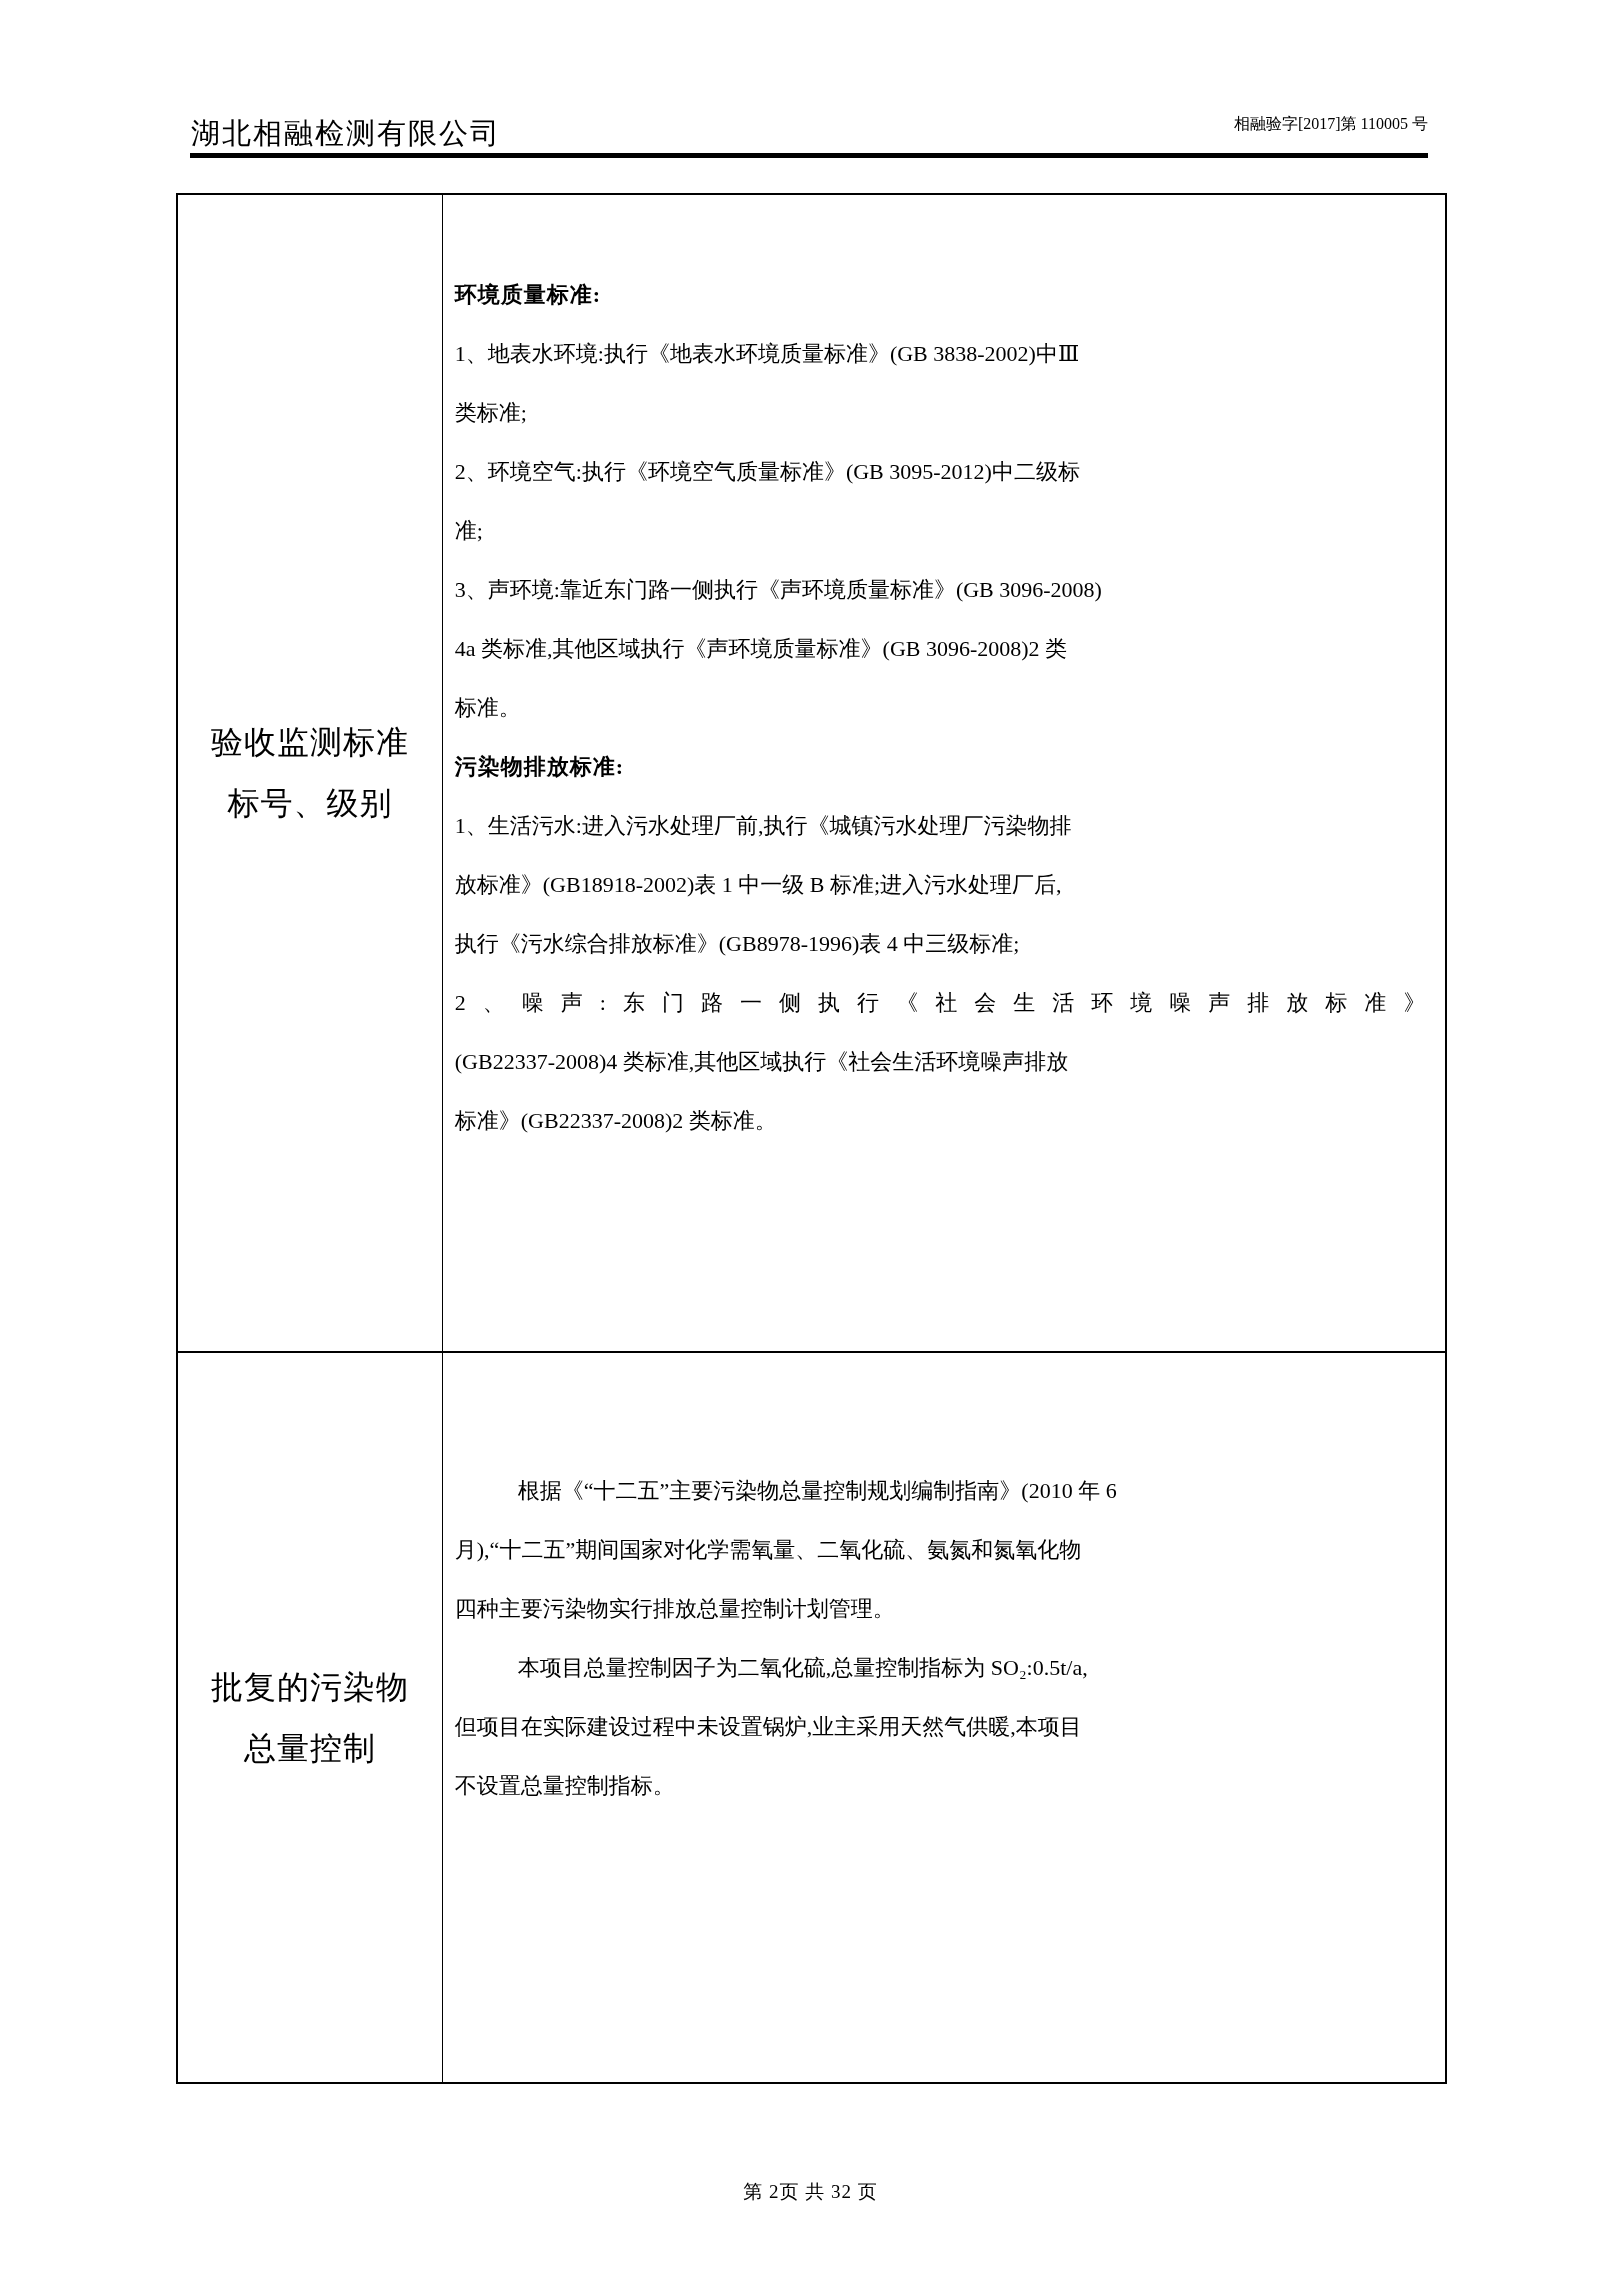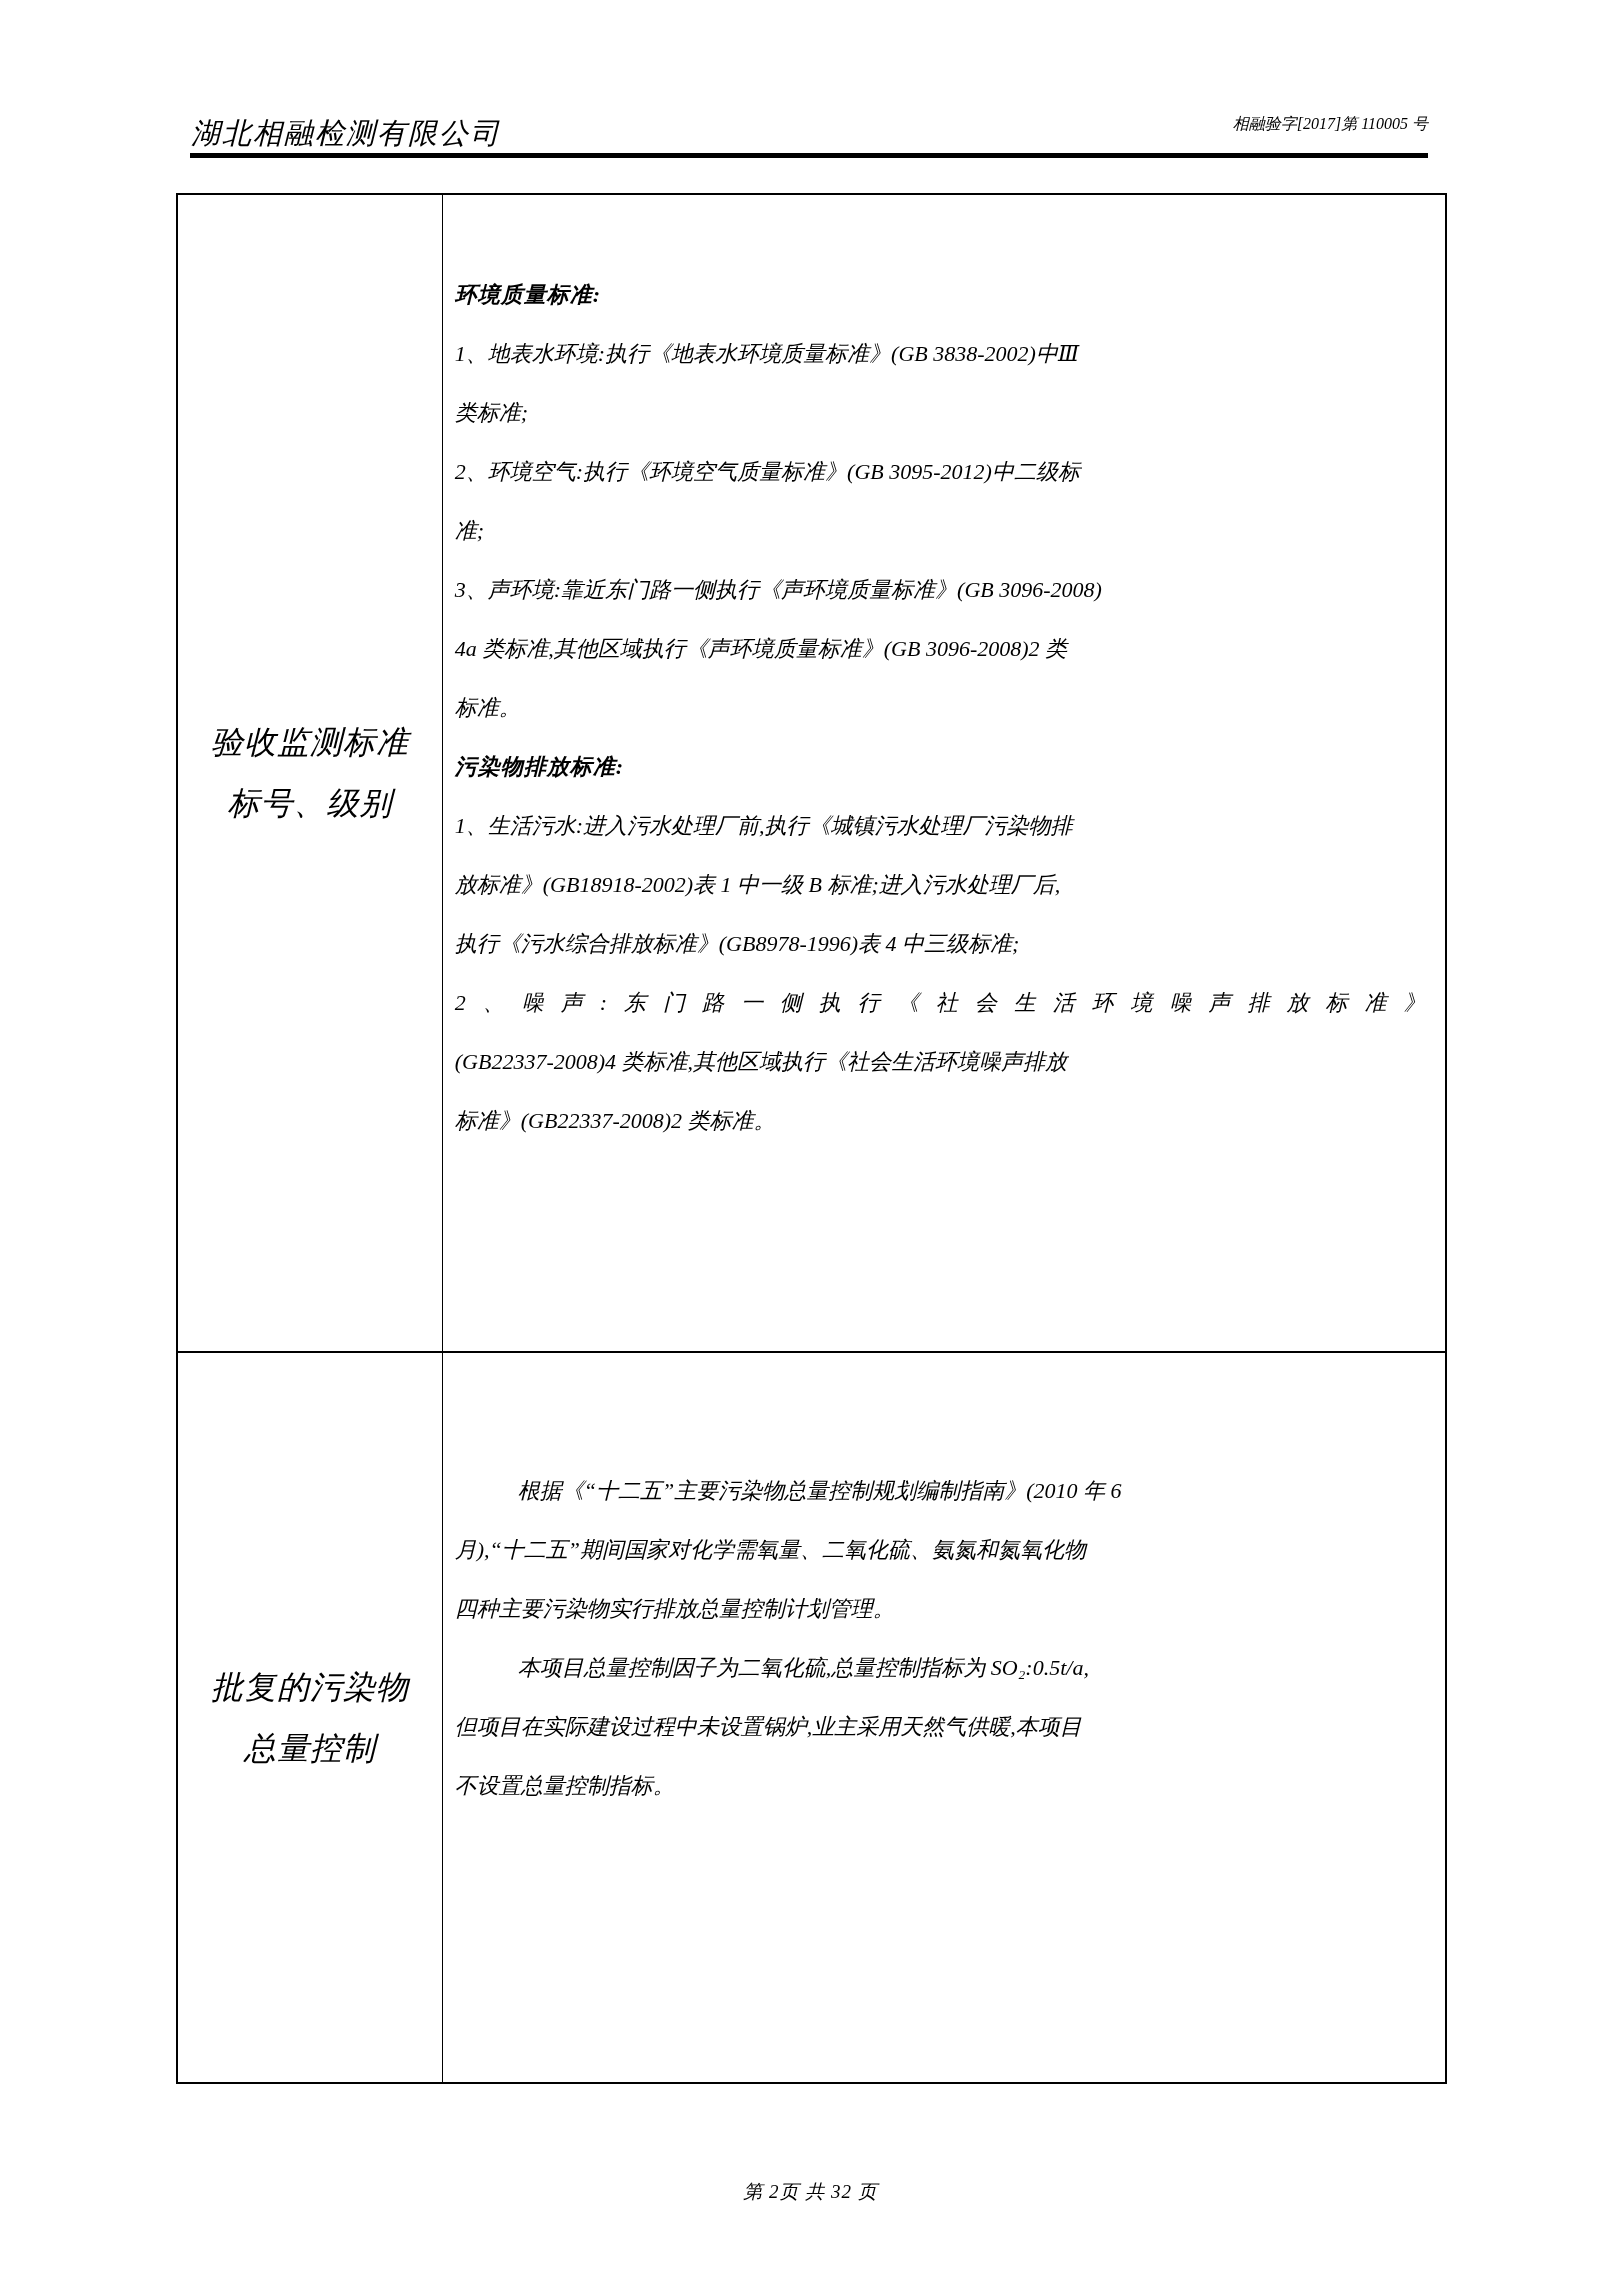--- a/index.html
+++ b/index.html
@@ -3,21 +3,20 @@
 <meta charset="utf-8">
 <style>
   html,body{margin:0;padding:0;background:#ffffff;}
   .page{
     position:relative;
     width:1621px;height:2205px;
     background:#ffffff;
     font-family:"Liberation Serif","DejaVu Serif",serif;
     color:#000;
     overflow:hidden;
-    font-style:italic;
   }
   
   .hdr-left{
     position:absolute;left:191px;top:114px;
     font-size:29px;letter-spacing:2px;white-space:nowrap;
   }
   .hdr-right{
     position:absolute;top:114px;right:193px;
     font-size:16px;white-space:nowrap;
   }

